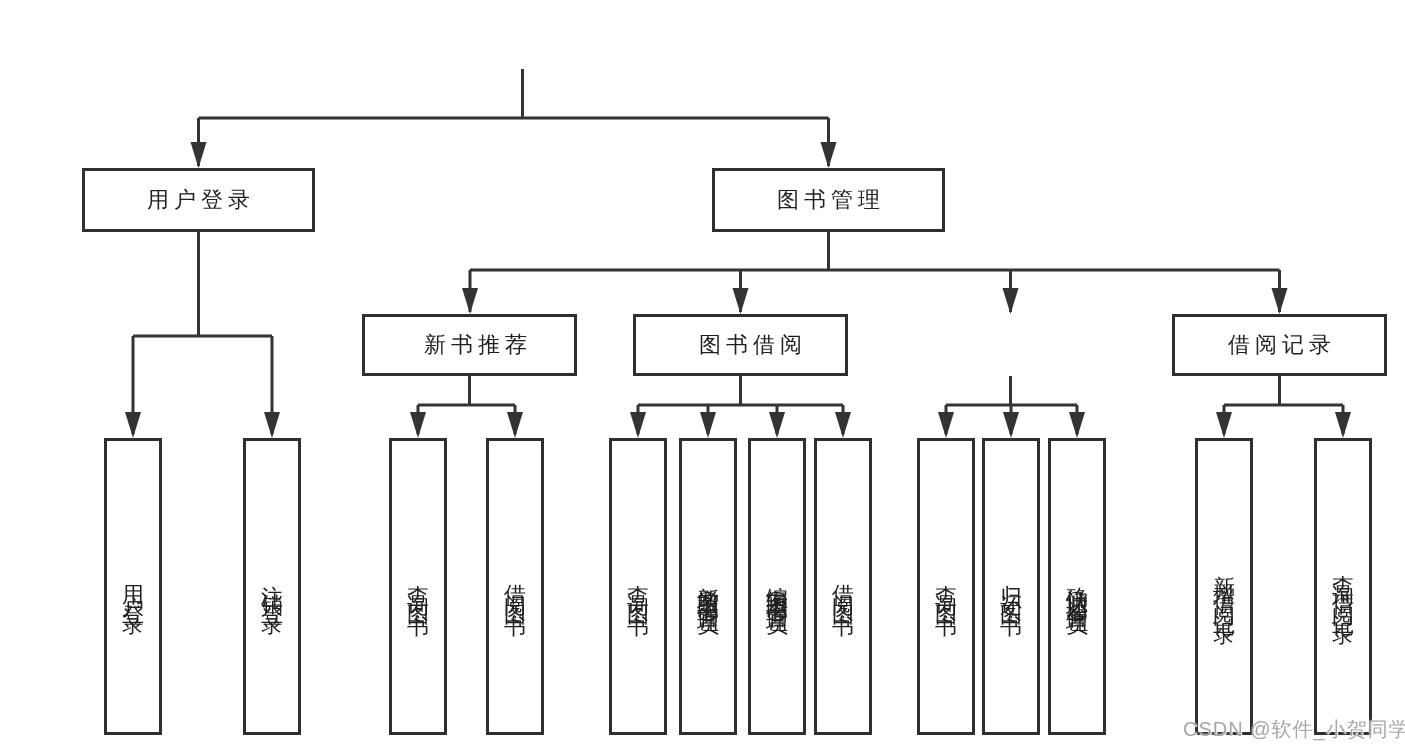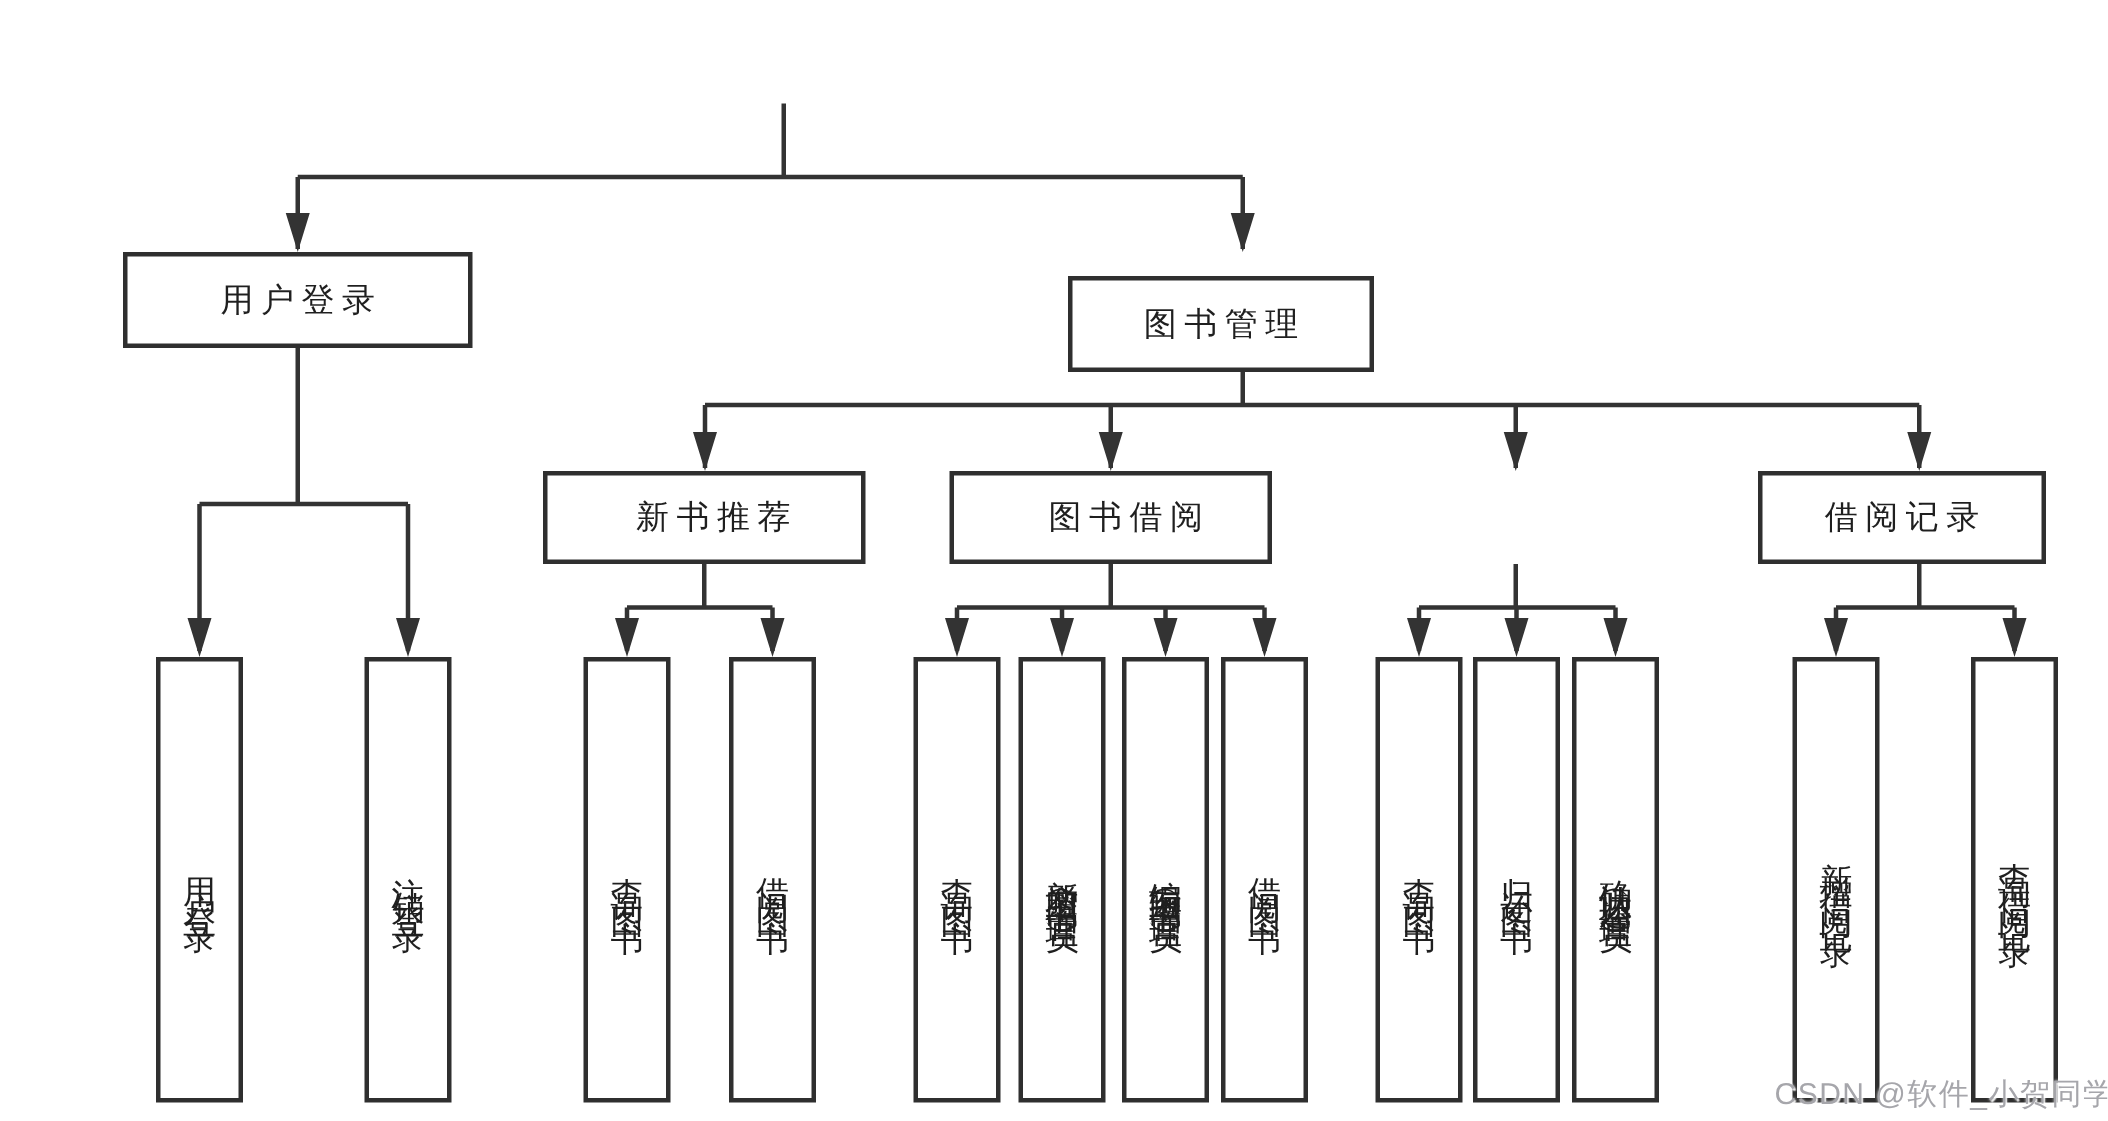--- a/index.html
+++ b/index.html
@@ -91,25 +91,25 @@
              M835,412 L851,412 L843,438 Z
              M938,412 L954,412 L946,438 Z
              M1003,412 L1019,412 L1011,438 Z
              M1069,412 L1085,412 L1077,438 Z
              M1216,412 L1232,412 L1224,438 Z
              M1335,412 L1351,412 L1343,438 Z"></path>
   </svg>
 
 
   <div class="node hbox" style="left:82px; top:168px; width:233px; height:64px;">用户登录</div>
-  <div class="node hbox" style="left:712px; top:184px; width:204px; height:64px;">图书管理</div>
+  <div class="node hbox" style="left:712px; top:168px; width:233px; height:64px;">图书管理</div>
 
   <div class="node hbox" style="left:362px; top:314px; width:215px; height:62px;padding-left:12px;">新书推荐</div>
   <div class="node hbox" style="left:633px; top:314px; width:215px; height:62px;padding-left:20px;">图书借阅</div>
-  <div class="node hbox" style="left:1172px; top:314px; width:192px; height:62px;">借阅记录</div>
+  <div class="node hbox" style="left:1172px; top:314px; width:215px; height:62px;">借阅记录</div>
 
   <div class="node vbox" style="left:104px; top:438px; width:58px; height:297px;">用户登录</div>
   <div class="node vbox" style="left:243px; top:438px; width:58px; height:297px;">注销登录</div>
 
   <div class="node vbox" style="left:389px; top:438px; width:58px; height:297px;">查询图书</div>
   <div class="node vbox" style="left:486px; top:438px; width:58px; height:297px;">借阅图书</div>
 
   <div class="node vbox" style="left:609px; top:438px; width:58px; height:297px;">查询图书</div>
   <div class="node vbox tight" style="left:679px; top:438px; width:58px; height:297px;">新增图书（管理员）</div>
   <div class="node vbox tight" style="left:748px; top:438px; width:58px; height:297px;">编辑图书（管理员）</div>

